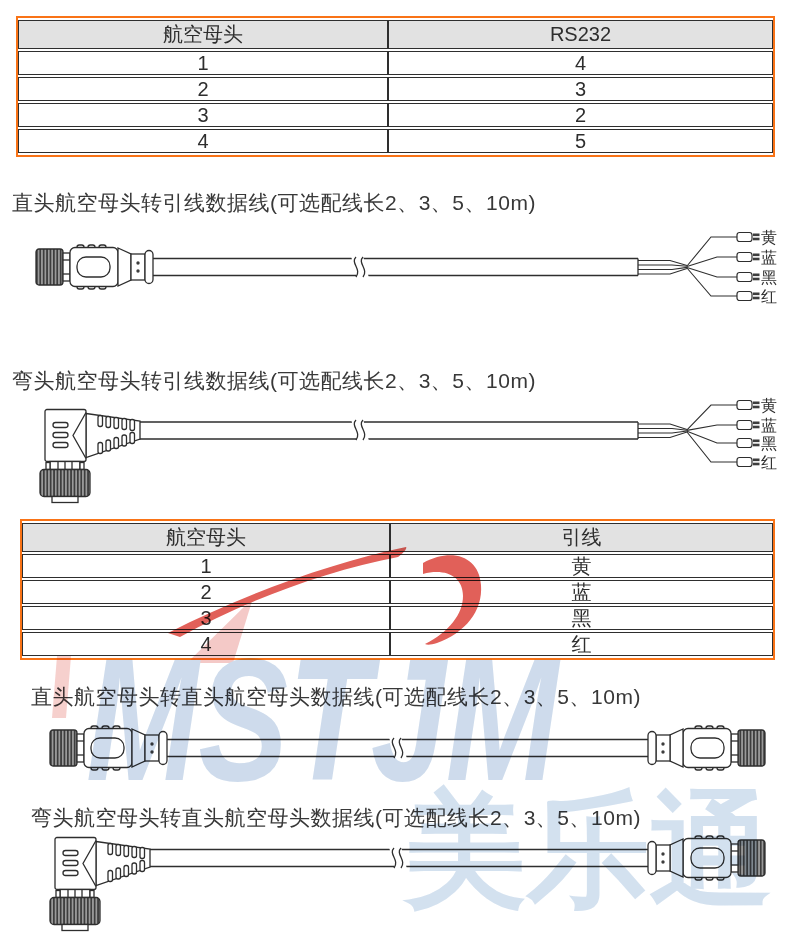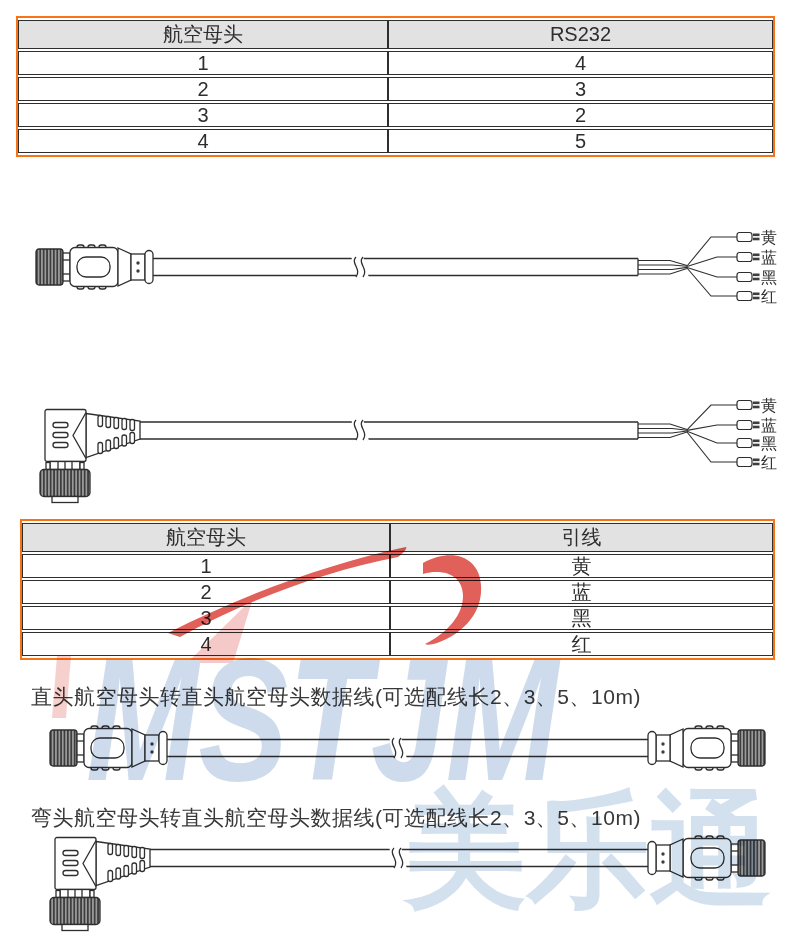--- a/index.html
+++ b/index.html
@@ -233,20 +233,22 @@
         <td>3</td>
         <td>黑</td>
       </tr>
       <tr>
         <td>4</td>
         <td>红</td>
       </tr>
     </tbody>
   </table>
 
+  <div class="sec-title" id="title-a">直头航空母头转引线数据线(可选配线长2、3、5、10m)</div>
+  <div class="sec-title" id="title-b">弯头航空母头转引线数据线(可选配线长2、3、5、10m)</div>
   <div class="sec-title" id="title-c">直头航空母头转直头航空母头数据线(可选配线长2、3、5、10m)</div>
   <div class="sec-title" id="title-d">弯头航空母头转直头航空母头数据线(可选配线长2、3、5、10m)</div>
 
   <svg class="watermark-layer" viewBox="0 0 790 936">
     <g opacity="0.9">
       <polygon points="57,656 71,656 66,718 52,718" fill="#f6cbc8"></polygon>
       <polygon points="187,663 253,598 233,663" fill="#f3c4c1"></polygon>
       <path d="M168,633 C245,594 330,563 406,547 C408,549 400,556 398,557 C325,571 245,601 180,637 Z" fill="#de4f47"></path>
       <path d="M423,563 c30,-16 56,-6 58,22 c2,26 -16,48 -44,58 c-6,2 -10,2 -12,1 c24,-12 38,-30 38,-48 c0,-20 -18,-28 -40,-22 z" fill="#de4f47"></path>
       <text class="wm-logo" x="86" y="780" font-size="175" textLength="472" lengthAdjust="spacingAndGlyphs" fill="#c9d8ea">MSTJM</text>

